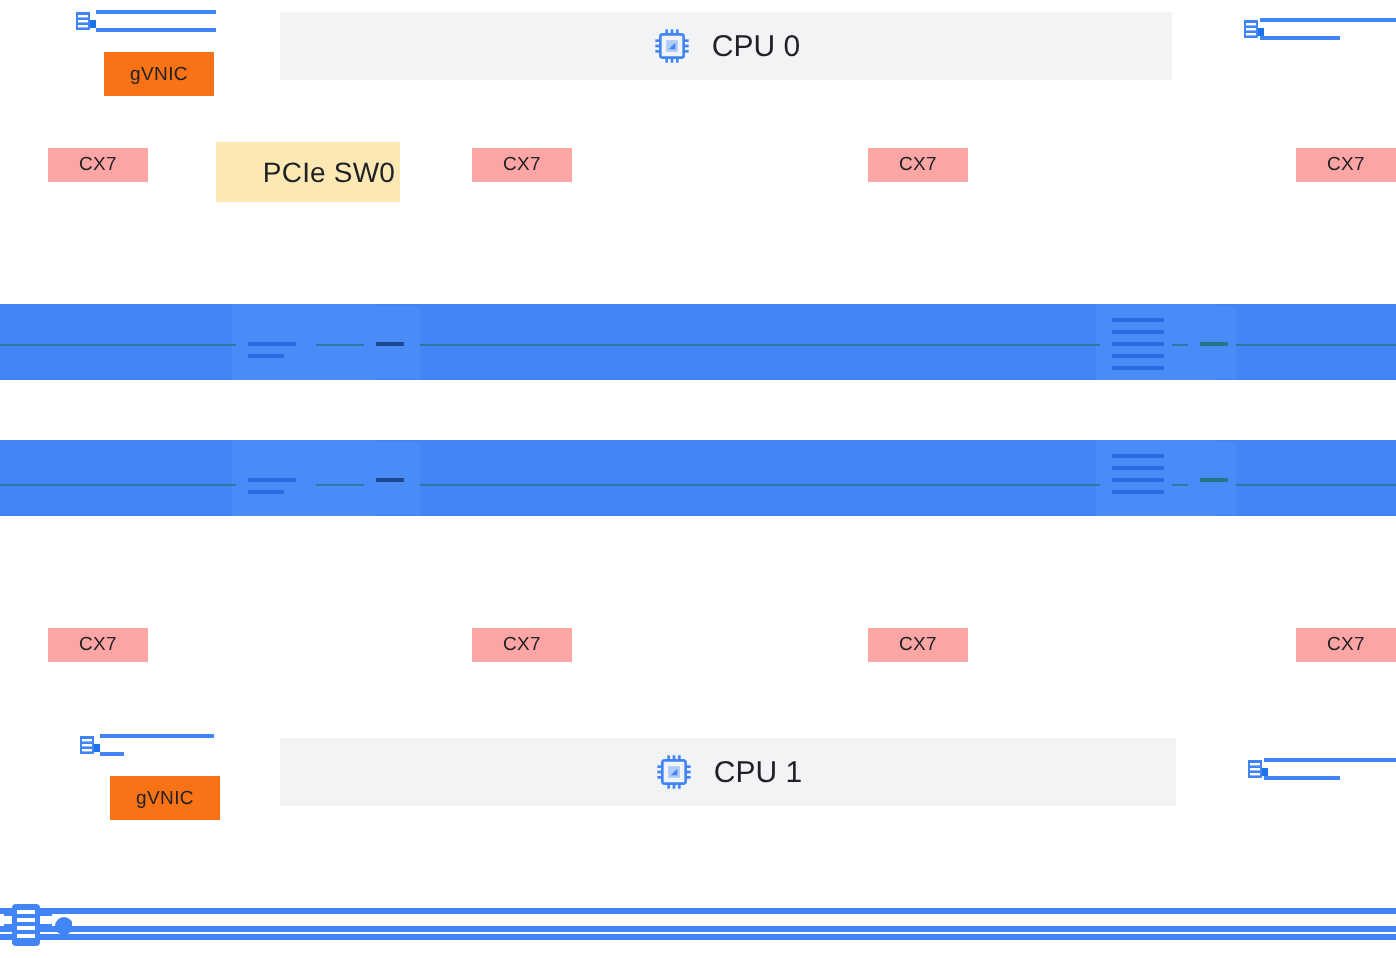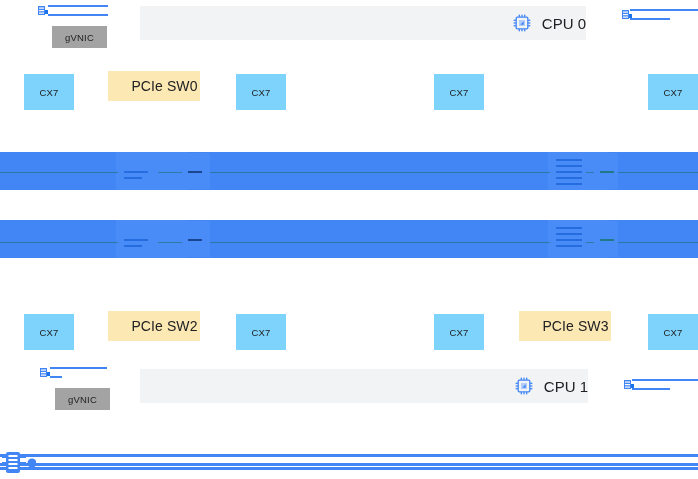--- a/index.html
+++ b/index.html
@@ -25,40 +25,39 @@
     justify-content: center;
     color: #202124;
     white-space: nowrap;
   }
 
   .cpu-box {
     background: #f1f3f4;
     height: 34px;
     font-size: 15px;
     gap: 10px;
-    justify-content: flex-end;
   }
 
   .pcie-box {
     background: #fce8b2;
     height: 30px;
     font-size: 14px;
     letter-spacing: .1px;
     padding-left: 21px;
   }
 
   .cx7-box {
-    background: #7dd3fc;
-    height: 36px;
+    background: #fca5a5;
+    height: 17px;
     font-size: 9.5px;
     letter-spacing: .2px;
   }
 
   .gvnic-box {
-    background: #a3a3a3;
+    background: #f97316;
     height: 22px;
     font-size: 9.5px;
     letter-spacing: .2px;
   }
 
   .nvlink-box {
     background: #d9ead3;
     height: 26px;
     font-size: 14px;
   }
@@ -250,35 +249,29 @@
     </div>
     <div class="gpu-node" style="left:594px; width:24px;">
       <div class="gl g2" style="top:18px; width:14px;"></div>
     </div>
   </div>
 
   <div class="box cx7-box" style="left:24px; top:314px; width:50px;">
     <span>CX7</span>
   </div>
 
-  <div class="box pcie-box" style="left:108px; top:311px; width:92px;">
-    <span>PCIe SW2</span>
-  </div>
 
   <div class="box cx7-box" style="left:236px; top:314px; width:50px;">
     <span>CX7</span>
   </div>
 
   <div class="box cx7-box" style="left:434px; top:314px; width:50px;">
     <span>CX7</span>
   </div>
 
-  <div class="box pcie-box" style="left:519px; top:311px; width:92px;">
-    <span>PCIe SW3</span>
-  </div>
 
   <div class="box cx7-box" style="left:648px; top:314px; width:50px;">
     <span>CX7</span>
   </div>
 
   <svg class="nic-icon" style="left:40px; top:366px;" viewBox="0 0 16 14">
     <rect x="0" y="2" width="7" height="9" fill="#4285f4"></rect>
     <rect x="1" y="3.5" width="5" height="1.2" fill="#ffffff"></rect>
     <rect x="1" y="6" width="5" height="1.2" fill="#ffffff"></rect>
     <rect x="1" y="8.5" width="5" height="1.2" fill="#ffffff"></rect>

